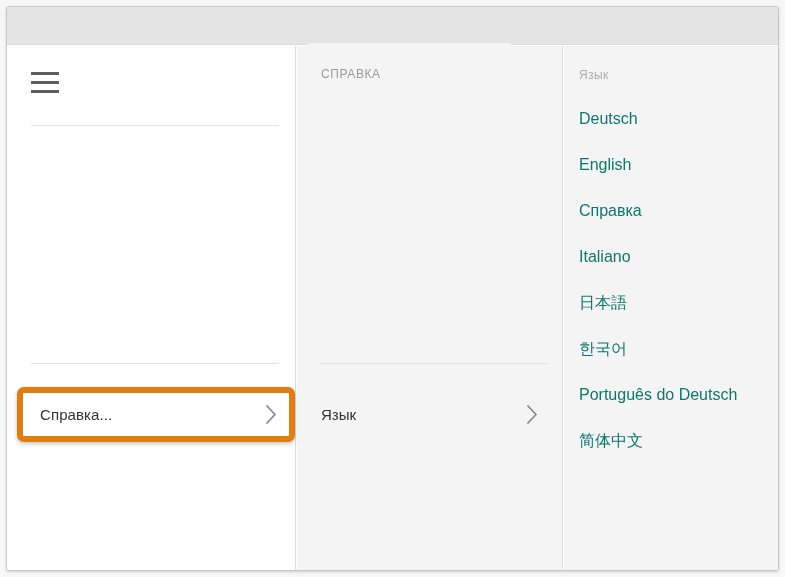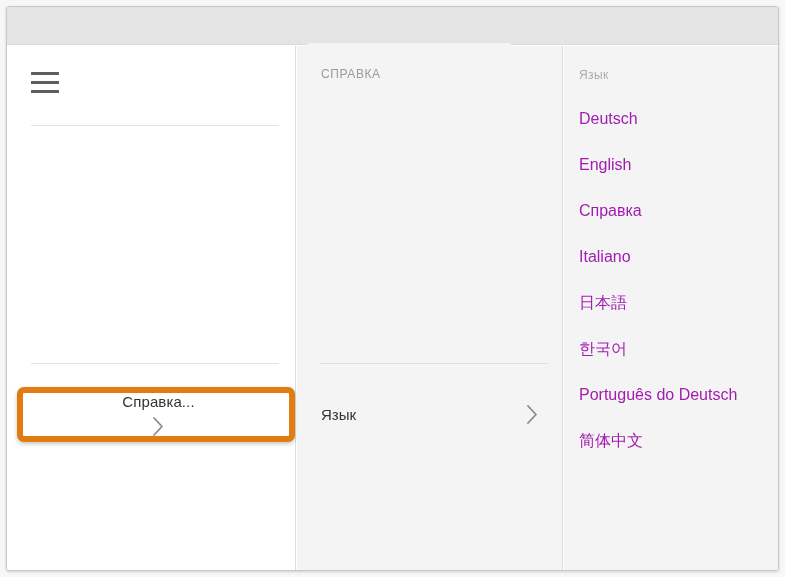--- a/index.html
+++ b/index.html
@@ -101,21 +101,20 @@
     box-shadow: 0 2px 4px rgba(0,0,0,0.22);
     cursor: pointer;
   }
   .help-row {
     position: absolute;
     left: 0; top: 0; right: 0; bottom: 0;
     display: flex;
     align-items: center;
     justify-content: space-between;
     padding: 0 12px 0 17px;
-    flex-direction: column;
   }
   .help-label {
     font-size: 15px;
     color: #333333;
     letter-spacing: 0.1px;
   }
 
   
   .pane-2 {
     position: absolute;
@@ -200,21 +199,21 @@
     position: absolute;
     left: 0;
     top: 50px;
     width: 100%;
   }
   .lang-item {
     height: 46px;
     line-height: 46px;
     padding-left: 15px;
     font-size: 16px;
-    color: #a21caf;
+    color: #0f766e;
     white-space: nowrap;
     cursor: pointer;
   }
 </style>
 </head>
 <body>
 
 <div class="window">
 
   <div class="titlebar"></div>

